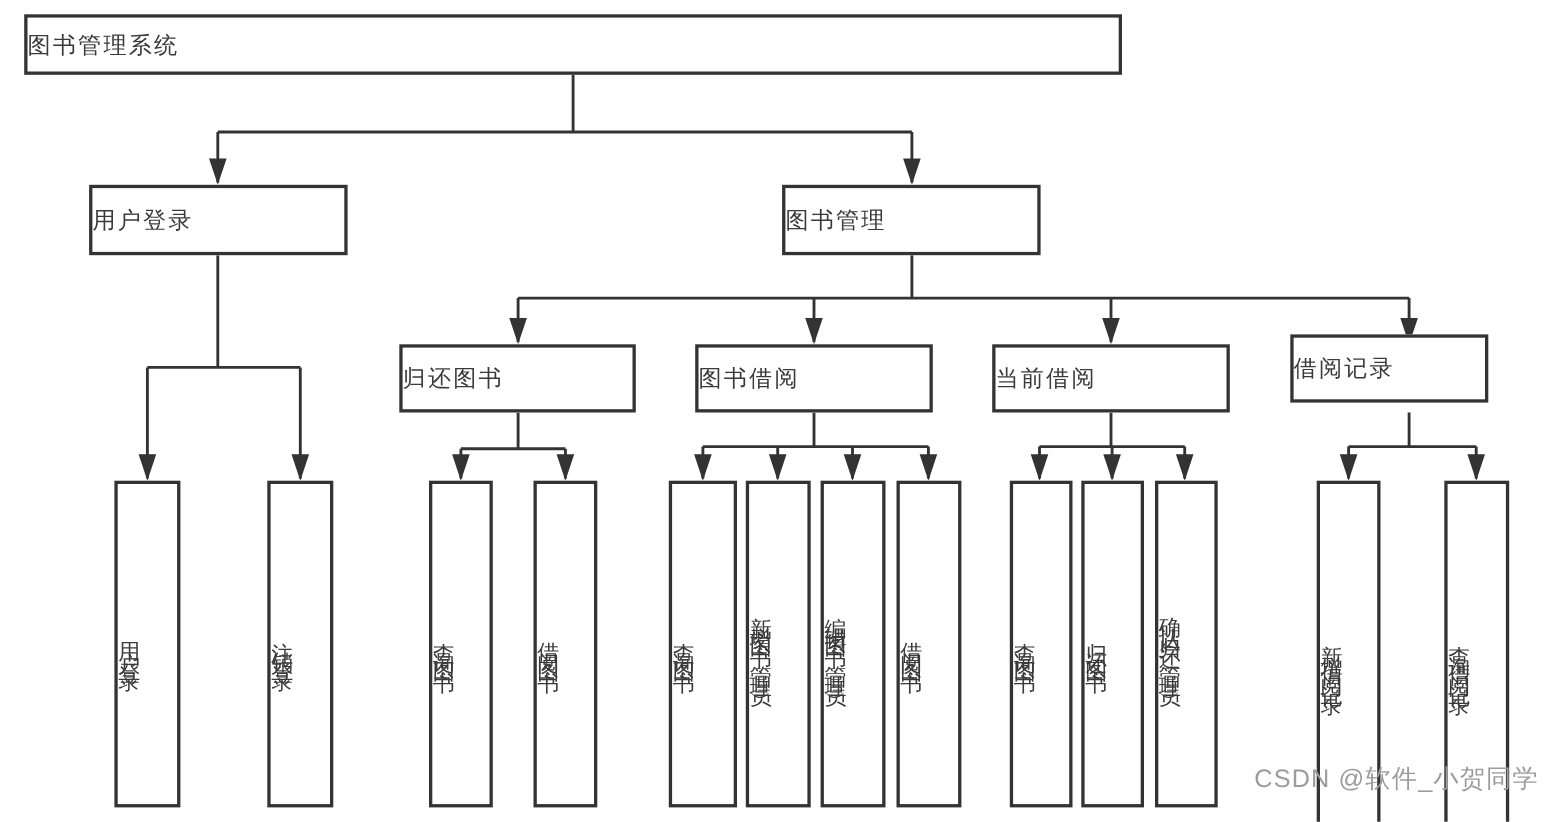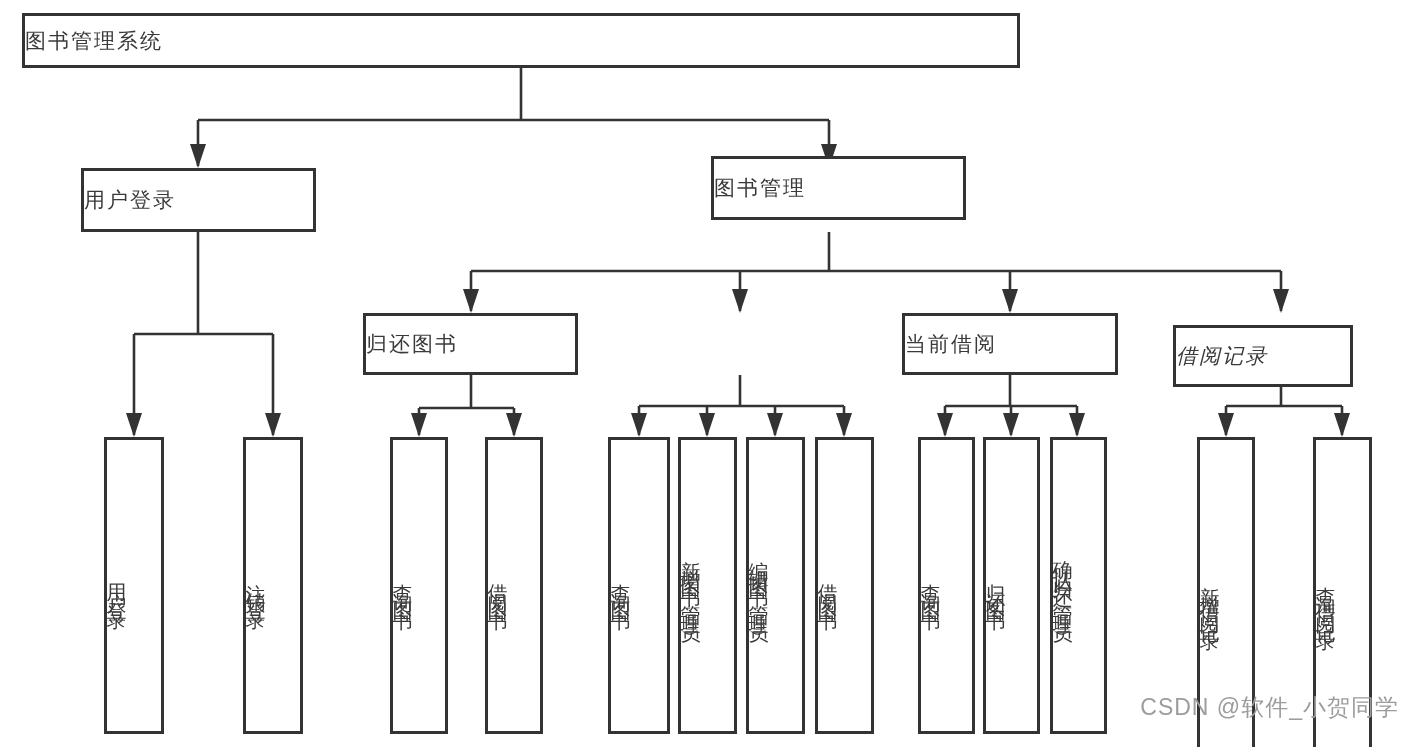--- a/index.html
+++ b/index.html
@@ -99,31 +99,34 @@
          M1334,413 L1350,413 L1342,437 Z"></path>
   </svg>
 
   <div class="node h" style="left:22px; top:13px; width:998px; height:55px;">
     <span>图书管理系统</span>
   </div>
 
   <div class="node h" style="left:81px; top:168px; width:235px; height:64px;">
     <span>用户登录</span>
   </div>
-  <div class="node h" style="left:711px; top:156px; width:255px; height:64px;">
+  <div class="node h" style="left:711px; top:168px; width:235px; height:64px;">
     <span>图书管理</span>
   </div>
 
   <div class="node h" style="left:363px; top:313px; width:215px; height:62px;">
     <span>归还图书</span>
   </div>
+  <div class="node h" style="left:632px; top:313px; width:216px; height:62px;">
+    <span>图书借阅</span>
+  </div>
   <div class="node h" style="left:902px; top:313px; width:216px; height:62px;">
     <span>当前借阅</span>
   </div>
-  <div class="node h" style="left:1173px; top:325px; width:180px; height:62px;font-style:italic;">
+  <div class="node h" style="left:1173px; top:304px; width:180px; height:62px;">
     <span>借阅记录</span>
   </div>
 
   <div class="node v" style="left:104px; top:437px; width:60px; height:297px;">
     <span>用户登录</span>
   </div>
   <div class="node v" style="left:243px; top:437px; width:60px; height:297px;">
     <span>注销登录</span>
   </div>
 

